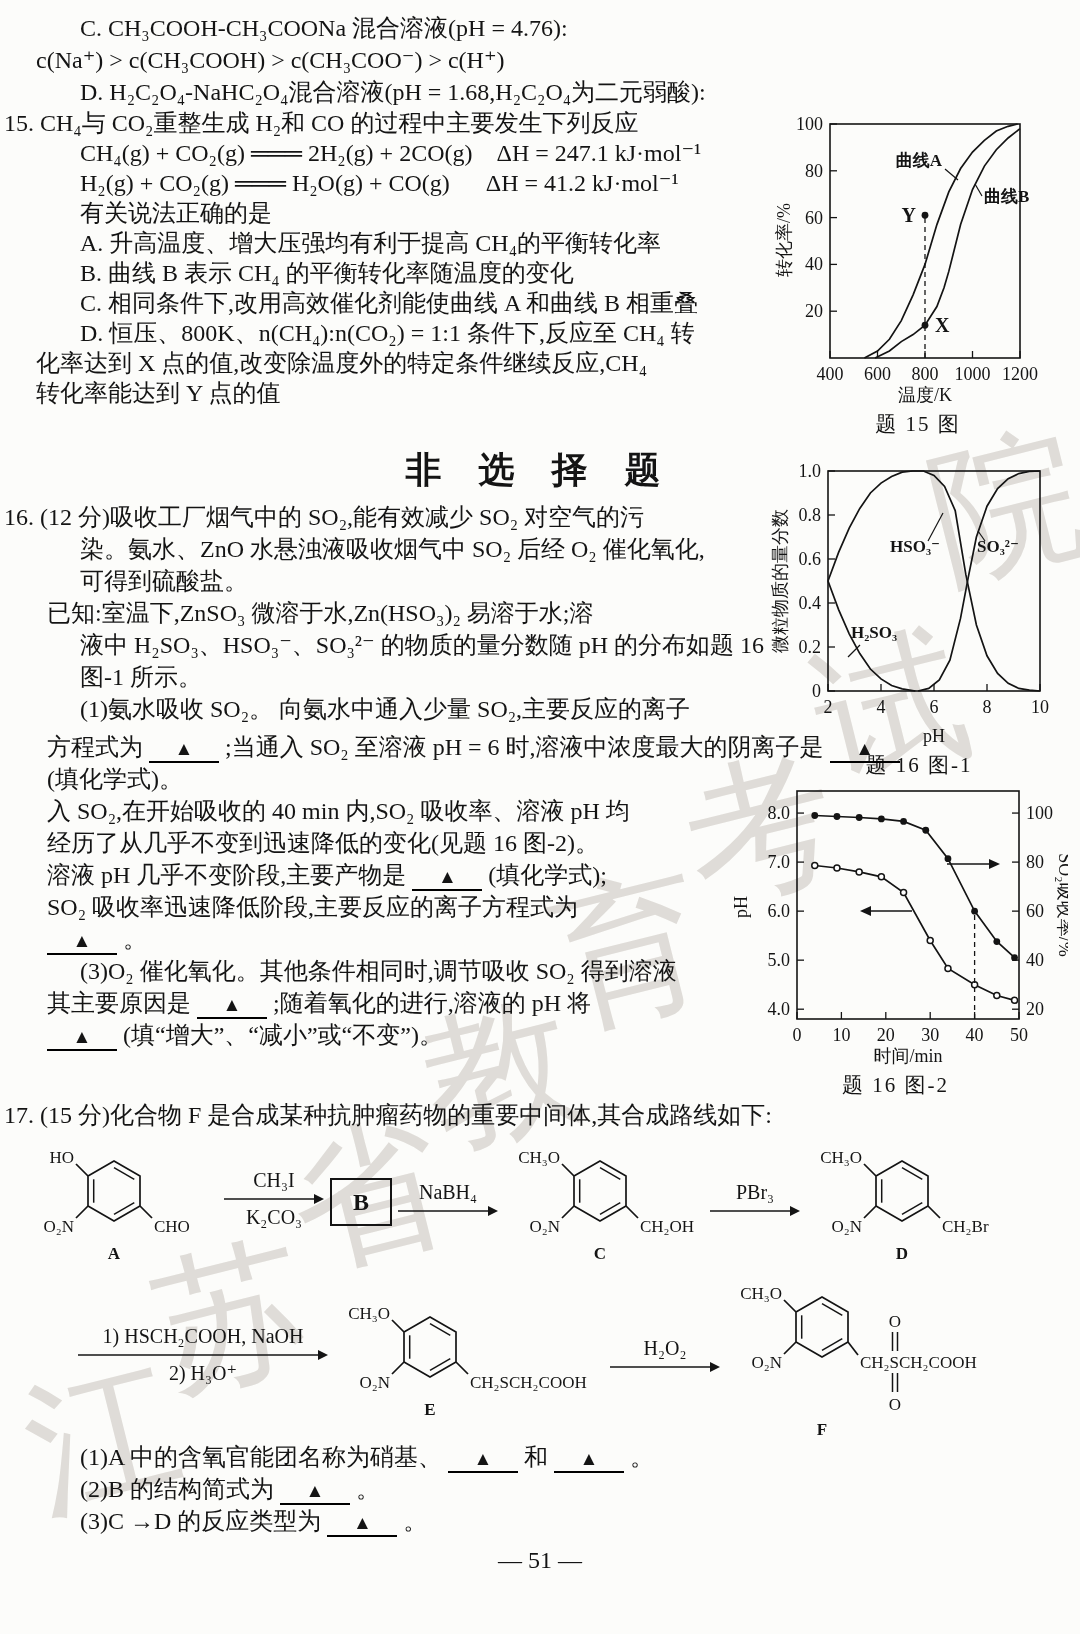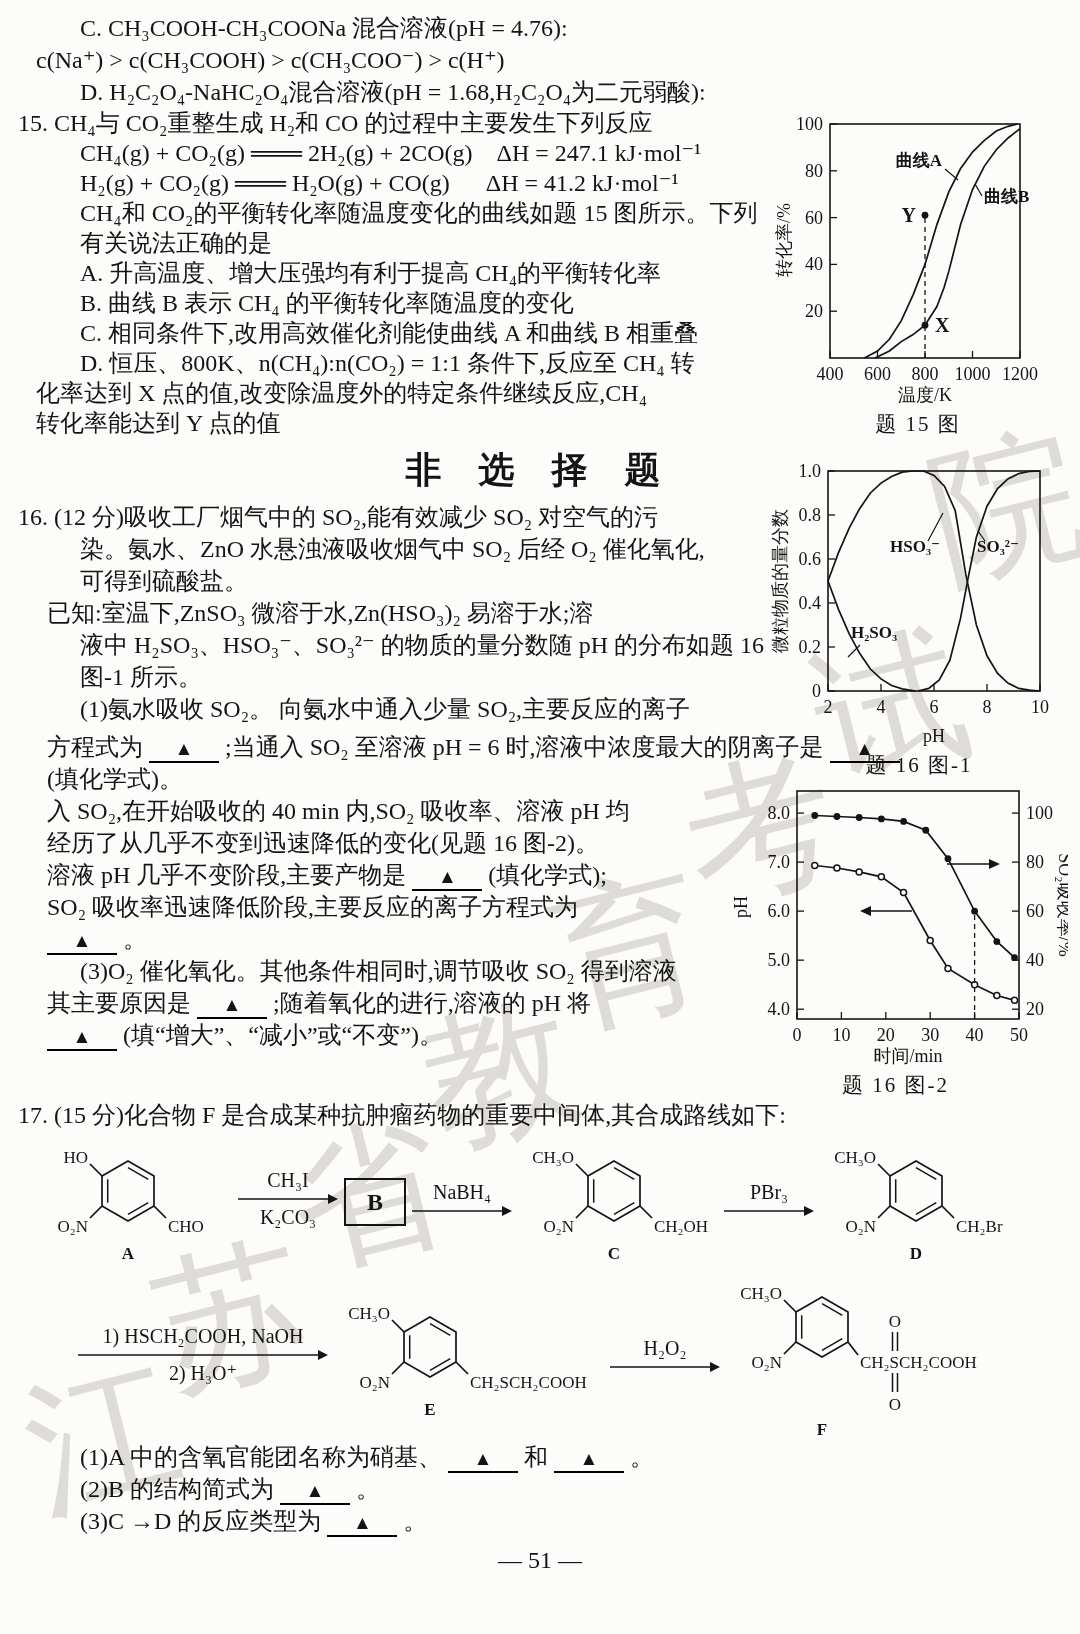--- a/index.html
+++ b/index.html
@@ -12,21 +12,21 @@
   .content{position:relative;z-index:1;padding-top:12px}
   .wm{position:absolute;z-index:0;font-size:150px;color:rgba(168,158,150,0.34);
       transform:rotate(-14deg);pointer-events:none;font-family:"DejaVu Serif",serif}
   .wm1{left:28px;top:1340px}.wm2{left:158px;top:1218px}.wm3{left:292px;top:1096px}
   .wm4{left:426px;top:974px}.wm5{left:556px;top:852px}.wm6{left:686px;top:730px}
   .wm7{left:816px;top:608px}.wm8{left:932px;top:408px}
 
   .ln{font-size:24px;line-height:32px;white-space:nowrap}
   .ln15{line-height:30px}
   .ln16{line-height:32px}
-  .ind0{padding-left:18px}
+  .ind0{padding-left:4px}
   .ind1{padding-left:80px}
   .ind2{padding-left:36px}
   .ind3{padding-left:47px}
 
   .row{display:flex;align-items:flex-start;justify-content:space-between;padding-right:12px}
   .col-text{flex:0 0 auto}
   .figwrap{display:flex;flex-direction:column;align-items:center}
   .fig15wrap{margin-top:2px}
   .fig161wrap{margin-top:-46px;margin-bottom:-48px}
   .fig162wrap{margin-top:-28px}
@@ -41,21 +41,21 @@
   .mf{fill:#141414}
   .mo{fill:#ffffff;stroke:#141414;stroke-width:1.5}
   .dash{stroke:#141414;stroke-width:1.3;stroke-dasharray:5 4;fill:none}
   .lead{stroke:#141414;stroke-width:1.2}
   .axttl{font-size:18px}
   .clbl{font-size:17px;font-weight:bold}
 
   .blank{display:inline-block;min-width:56px;border-bottom:2px solid #000;
          text-align:center;padding:0 7px;font-size:19px;line-height:24px}
 
-  .scheme{display:flex;align-items:center;gap:6px;padding-left:32px;margin-top:2px}
+  .scheme{display:flex;align-items:center;gap:6px;padding-left:18px;margin-top:2px}
   .scheme2{padding-left:78px;margin-top:4px}
   .rxnarrow{display:flex;flex-direction:column;align-items:center;font-size:20px;line-height:23px}
   .boxB{width:58px;height:44px;border:2px solid #141414;display:flex;align-items:center;
         justify-content:center;font-weight:bold;font-size:24px;margin-top:6px}
   .bond{stroke:#141414;stroke-width:1.7}
   .bond2{stroke:#141414;stroke-width:1.5}
   .structsvg text{font-size:17px}
   .letter{font-size:20px;font-weight:bold}
   .footer{text-align:center;font-size:24px;margin-top:10px}
 </style>
@@ -77,21 +77,20 @@
     <div class="ln ind1">C. CH₃COOH-CH₃COONa 混合溶液(pH = 4.76):</div>
     <div class="ln ind2">c(Na⁺) &gt; c(CH₃COOH) &gt; c(CH₃COO⁻) &gt; c(H⁺)</div>
     <div class="ln ind1">D. H₂C₂O₄-NaHC₂O₄混合溶液(pH = 1.68,H₂C₂O₄为二元弱酸):</div>
   </div>
 
   <div class="row">
     <div class="col-text">
       <div class="ln ln15 ind0">15. CH₄与 CO₂重整生成 H₂和 CO 的过程中主要发生下列反应</div>
       <div class="ln ln15 ind1">CH₄(g) + CO₂(g) ═══ 2H₂(g) + 2CO(g) ΔH = 247.1 kJ·mol⁻¹</div>
       <div class="ln ln15 ind1">H₂(g) + CO₂(g) ═══ H₂O(g) + CO(g)  ΔH = 41.2 kJ·mol⁻¹</div>
-      <div class="ln ln15 ind1">CH₄和 CO₂的平衡转化率随温度变化的曲线如题 15 图所示。下列</div>
       <div class="ln ln15 ind1">有关说法正确的是</div>
       <div class="ln ln15 ind1">A. 升高温度、增大压强均有利于提高 CH₄的平衡转化率</div>
       <div class="ln ln15 ind1">B. 曲线 B 表示 CH₄ 的平衡转化率随温度的变化</div>
       <div class="ln ln15 ind1">C. 相同条件下,改用高效催化剂能使曲线 A 和曲线 B 相重叠</div>
       <div class="ln ln15 ind1">D. 恒压、800K、n(CH₄):n(CO₂) = 1:1 条件下,反应至 CH₄ 转</div>
       <div class="ln ln15 ind2">化率达到 X 点的值,改变除温度外的特定条件继续反应,CH₄</div>
       <div class="ln ln15 ind2">转化率能达到 Y 点的值</div>
     </div>
     <div class="figwrap fig15wrap">
       <svg id="fig15" class="figsvg" width="300" height="296">

